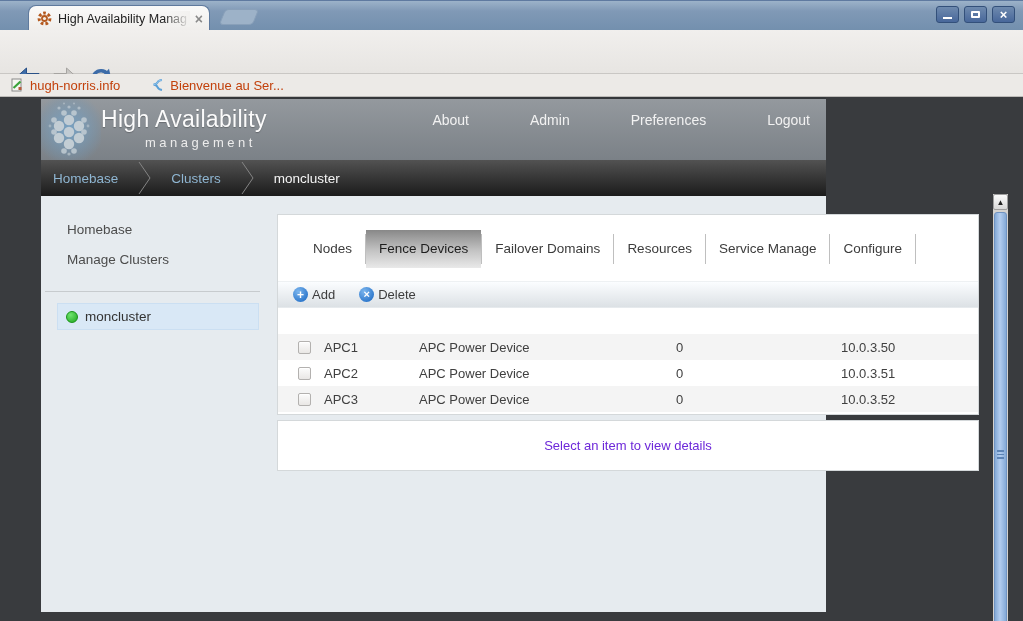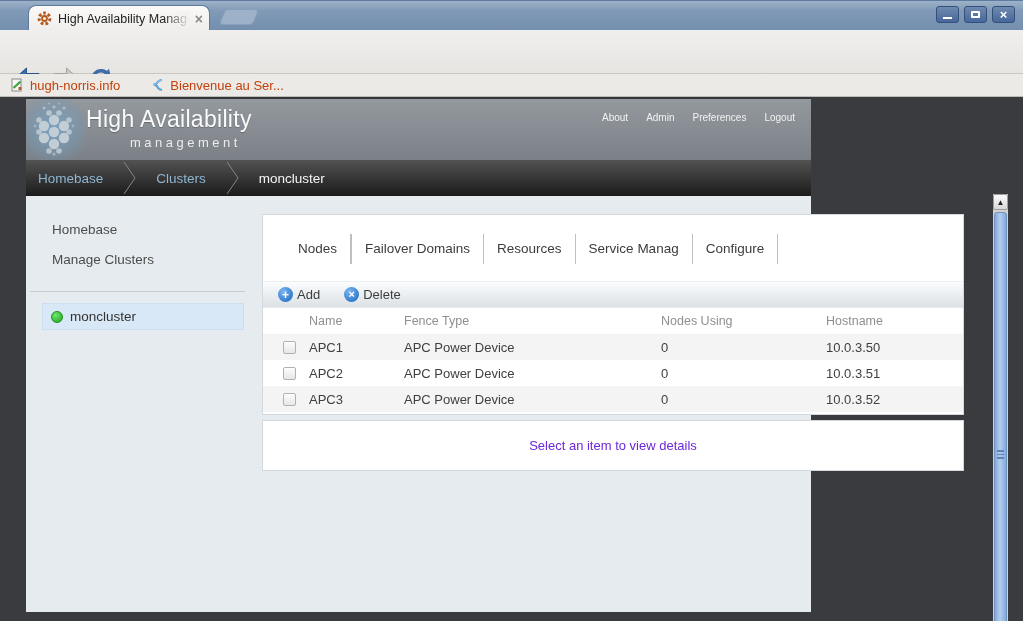--- a/index.html
+++ b/index.html
@@ -38,30 +38,30 @@
   .u-star { margin-left:auto; font-size:18px; color:#8d8d8d; line-height:18px; }
   .menubtn { position:absolute; right:12px; top:49px; width:24px; height:18px; display:flex; flex-direction:column; justify-content:space-between; }
   .menubtn i { display:block; width:22px; height:3.5px; background:#3f3f3f; border-radius:1px; }
 
   .bookmarks { position:absolute; left:0; top:74px; width:1023px; height:23px; background:#eceae7;
     border-bottom:1px solid #bdbbb8; display:flex; align-items:center; padding-left:10px; gap:30px; }
   .bmitem { display:flex; align-items:center; gap:6px; font-size:13px; color:#c2410c; }
 
   
   .viewport { position:absolute; left:0; top:97px; width:1008px; height:524px; background:#393b3e; overflow:hidden; }
-  .page { position:absolute; left:26px; top:0; width:785px; height:515px; display:flex; flex-direction:column; }
+  .page { position:absolute; left:41px; top:0; width:785px; height:515px; display:flex; flex-direction:column; }
 
   .pheader { position:relative; height:63px; flex:none; background:linear-gradient(180deg,#94999e,#7b8187); border-top:2px solid #34373a; overflow:hidden; }
   .logo-glow { position:absolute; left:0; top:0; width:60px; height:63px;
     background:radial-gradient(ellipse at 28px 30px, rgba(118,162,197,0.95), rgba(118,150,176,0.35) 62%, rgba(118,150,176,0) 78%); }
   .logo-dots { position:absolute; left:2px; top:2px; }
   .ptitle { position:absolute; left:60px; top:7px; font-size:23px; color:#fbfbfb; text-shadow:0 1px 1px rgba(0,0,0,.25); letter-spacing:.3px; }
   .psub { position:absolute; left:104px; top:36px; font-size:13px; letter-spacing:3.5px; color:#ececec; }
   .plinks { position:absolute; right:16px; top:13px; display:flex; gap:18px; }
-  .plinks span { font-size:10px; color:#f2f2f2; cursor:default; }
+  .plinks span { font-size:14px; color:#f2f2f2; cursor:default;margin-left:43px; }
 
   .crumbbar { height:36px; flex:none; background:linear-gradient(180deg,#525252,#1b1b1b); display:flex; align-items:center; padding-left:12px; gap:20px; }
   .crumb { font-size:13.5px; }
   .crumb.link { color:#8fb6d2; }
   .crumb.current { color:#f5f5f5; }
 
   .pmain { position:relative; flex:1; background:#e6ebef; }
 
   
   .side-link { position:absolute; left:26px; font-size:13.5px; color:#4c4c4c; }
@@ -252,49 +252,43 @@
         <div class="side-div"></div>
         <div class="cluster-item">
           <span class="status-dot"></span>
           <span>moncluster</span>
         </div>
 
         <div class="panel">
           <div class="tabsrow">
             <span class="tab">Nodes</span>
             <span class="tabsep"></span>
+            <span class="tab active">Fence Devices</span>
             <span class="tabsep"></span>
             <span class="tab">Failover Domains</span>
             <span class="tabsep"></span>
             <span class="tab">Resources</span>
             <span class="tabsep"></span>
-            <span class="tab">Service Manag</span>
+            <span class="tab">Service Manage</span>
             <span class="tabsep"></span>
             <span class="tab">Configure</span>
             <span class="tabsep"></span>
           </div>
 
           <div class="ptoolbar">
             <span class="tbtn">
               <span class="circ plus">+</span>
               <span class="lbl">Add</span>
             </span>
             <span class="tbtn">
               <span class="circ x">×</span>
               <span class="lbl">Delete</span>
             </span>
           </div>
 
-          <div class="thead grid">
-            <span></span>
-            <span>Name</span>
-            <span>Fence Type</span>
-            <span>Nodes Using</span>
-            <span>Hostname</span>
-          </div>
 
           <div class="tbody">
             <div class="trow grid">
               <span class="cb"></span>
               <span>APC1</span>
               <span>APC Power Device</span>
               <span>0</span>
               <span>10.0.3.50</span>
             </div>
             <div class="trow grid">

